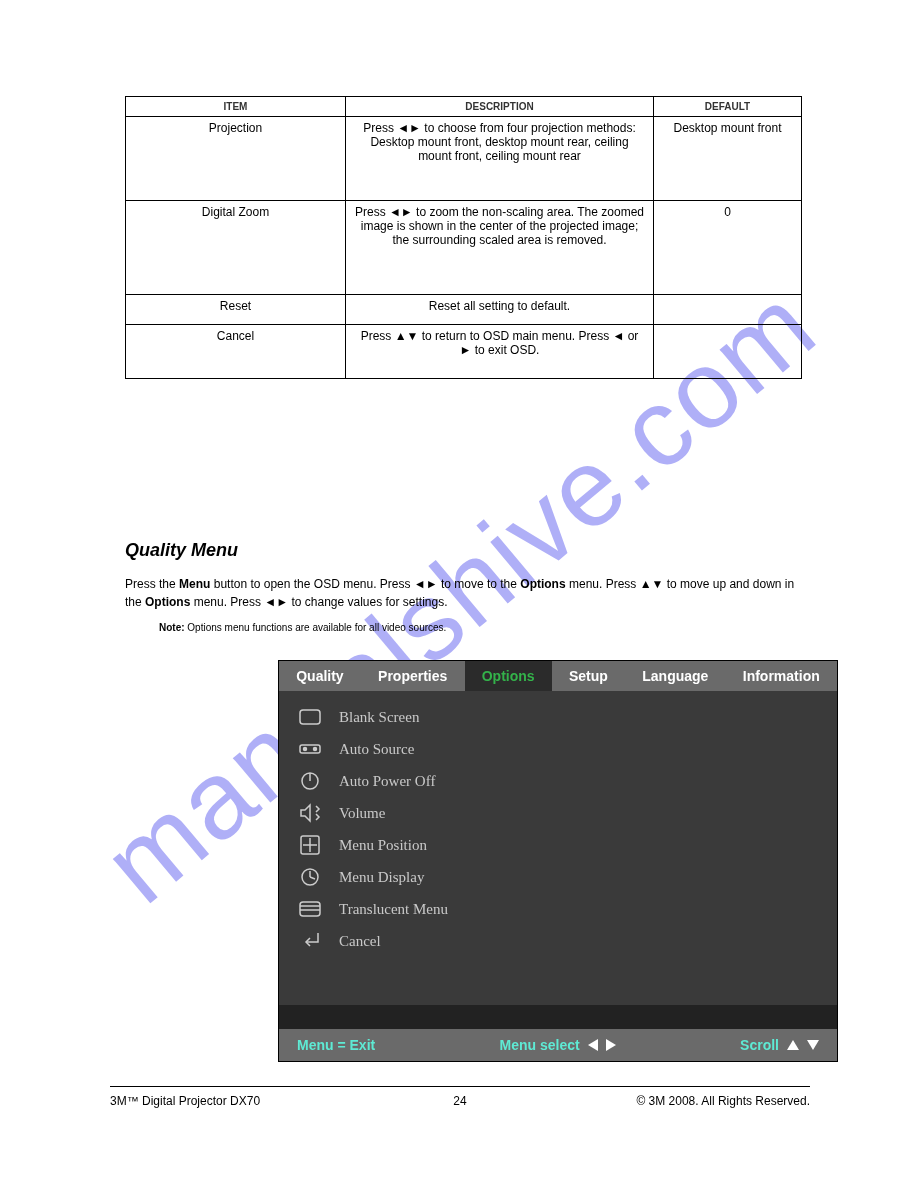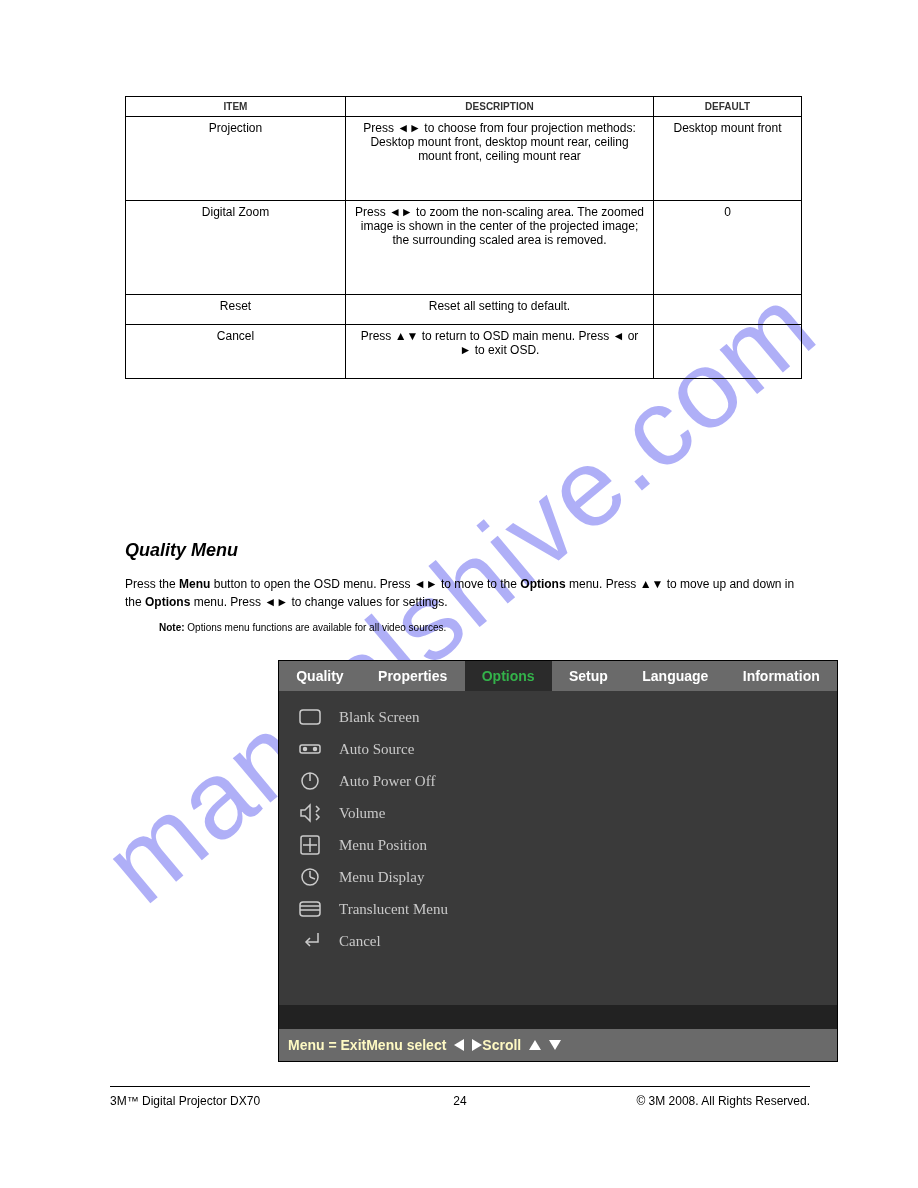--- a/index.html
+++ b/index.html
@@ -28,21 +28,21 @@
   .osd { position: absolute; left: 278px; top: 660px; width: 560px; background: #2b2b2b; color: #ddd; font-size: 15px; border: 1px solid #000; }
   .osd-tabs { display: flex; height: 30px; width: 100%; }
   .osd-tab { flex: 1 1 auto; display: flex; align-items: center; justify-content: center; background: #6a6a6a; color: #fff; font-size: 14px; font-weight: bold; text-align: center; white-space: nowrap; padding: 8px 4px; }
   .osd-tab.active { background: #2b2b2b; color: #33b24a; }
   .osd-list { padding: 10px 0 48px 0; background: #3a3a3a; font-family: Liberation Serif, serif; }
   .osd-row { display: flex; align-items: center; height: 32px; padding: 0 18px; gap: 16px; }
   .osd-icon { width: 26px; height: 22px; display: flex; align-items: center; justify-content: center; }
   .osd-icon svg { stroke: #ccc; fill: none; stroke-width: 1.5; }
   .osd-label { color: #c9c9c9; font-size: 15px; }
   .osd-sep { height: 24px; background: #222; }
-  .osd-footer { display: flex; align-items: center; height: 32px; background: #6a6a6a; color: #fef9c3; padding: 0 9px; font-size: 14px; font-weight: bold; }
+  .osd-footer { display: flex; align-items: center; justify-content: space-between; height: 32px; background: #6a6a6a; color: #5eead4; padding: 0 18px; font-size: 14px; font-weight: bold; }
   .osd-footer .seg { display: flex; align-items: center; gap: 8px; }
   .tri { width: 0; height: 0; display: inline-block; }
   .tri-left  { border-top: 6px solid transparent; border-bottom: 6px solid transparent; border-right: 10px solid #fff; }
   .tri-right { border-top: 6px solid transparent; border-bottom: 6px solid transparent; border-left: 10px solid #fff; }
   .tri-up    { border-left: 6px solid transparent; border-right: 6px solid transparent; border-bottom: 10px solid #fff; }
   .tri-down  { border-left: 6px solid transparent; border-right: 6px solid transparent; border-top: 10px solid #fff; }
 
   .footer-line { position: absolute; left: 110px; top: 1086px; width: 700px; border-top: 1px solid #000; }
   .footer-text { position: absolute; left: 110px; top: 1094px; width: 700px; display: flex; justify-content: space-between; font-size: 12px; }
   .footer-center { position: absolute; left: 0; right: 0; text-align: center; }

